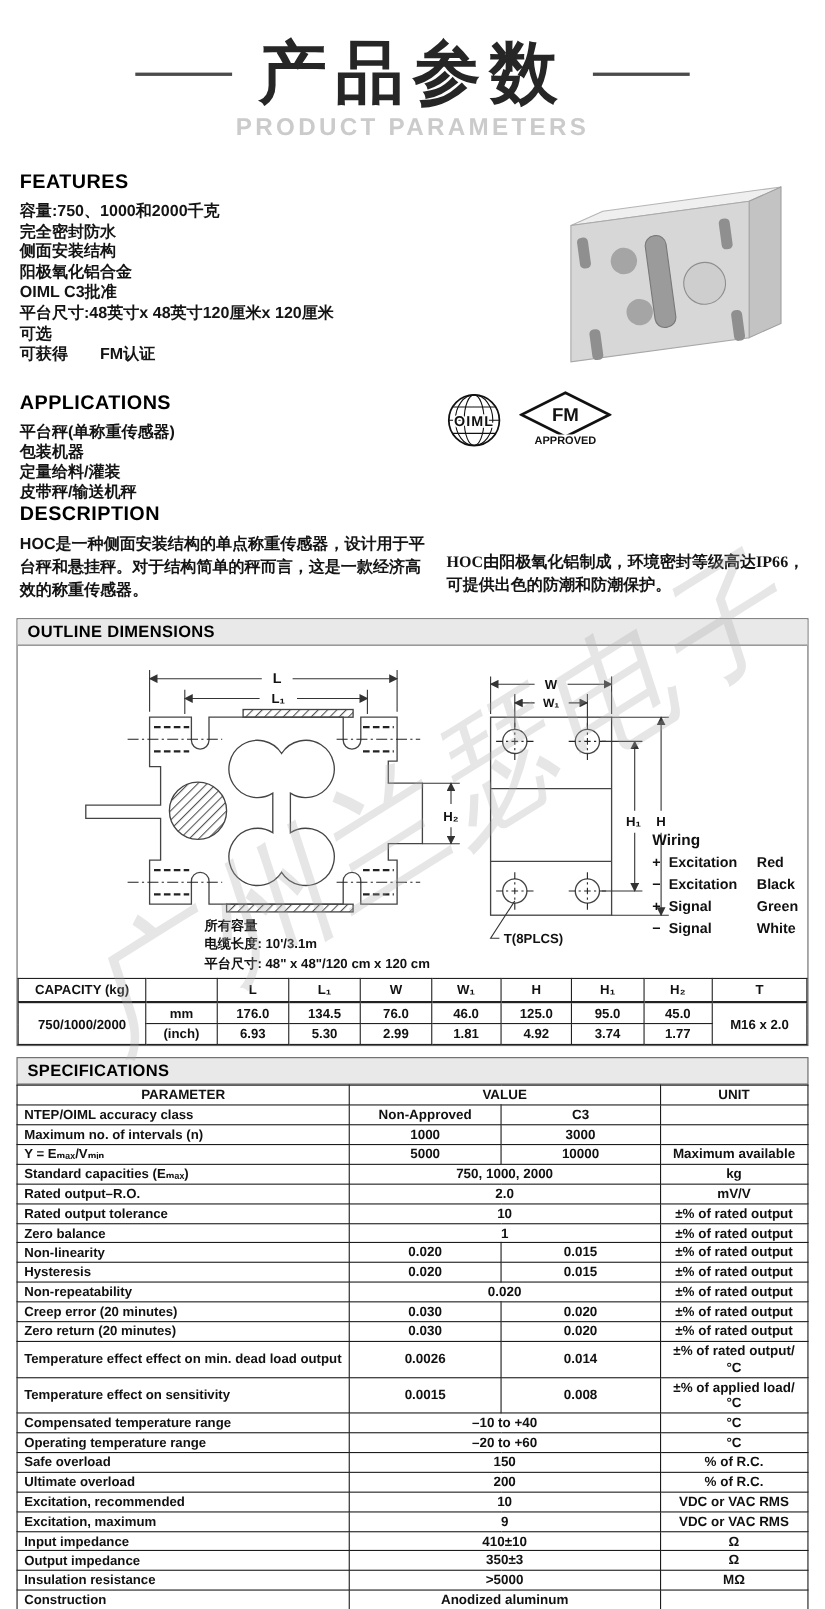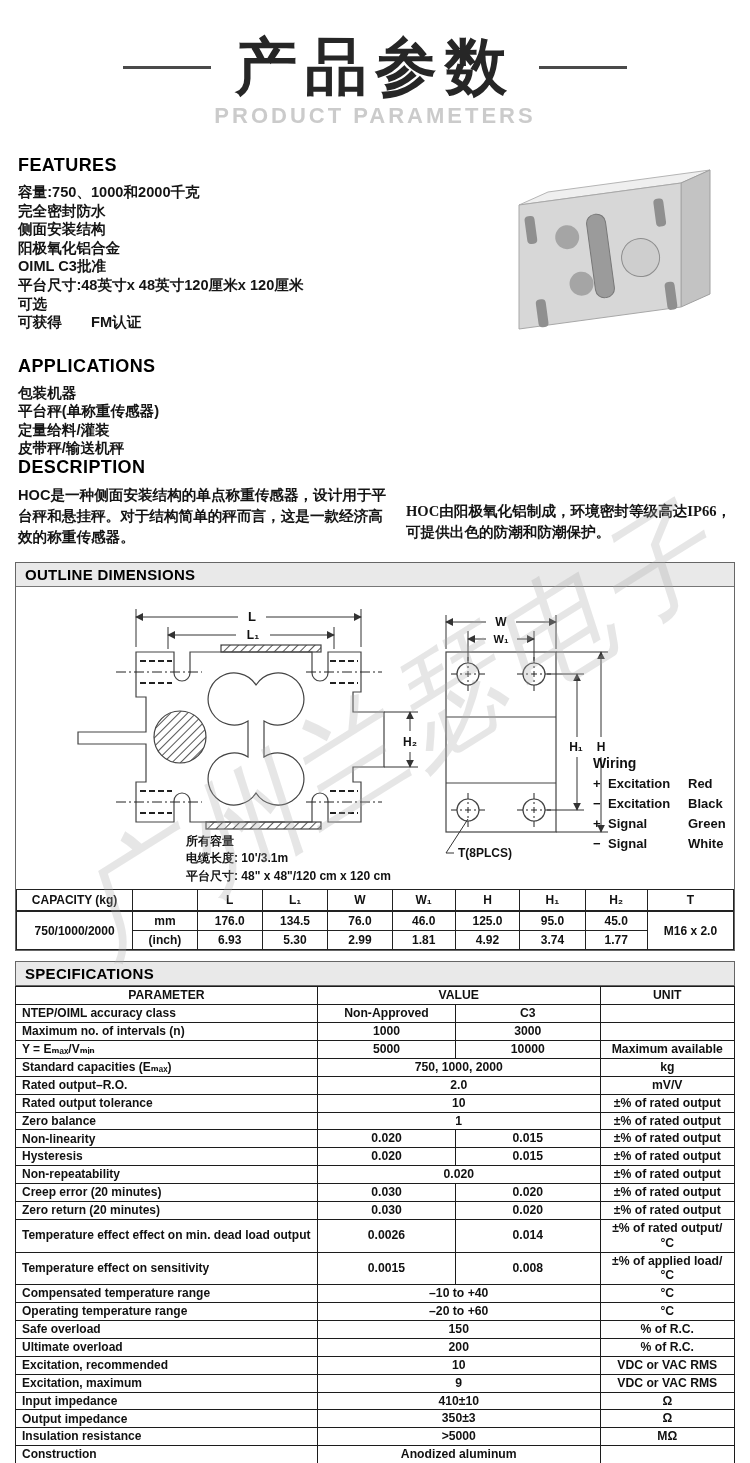--- a/index.html
+++ b/index.html
@@ -91,22 +91,22 @@
           <div class="txt-line">完全密封防水</div>
           <div class="txt-line">侧面安装结构</div>
           <div class="txt-line">阳极氧化铝合金</div>
           <div class="txt-line">OIML C3批准</div>
           <div class="txt-line">平台尺寸:48英寸x 48英寸120厘米x 120厘米</div>
           <div class="txt-line">可选</div>
           <div class="txt-line">可获得　　FM认证</div>
         </div>
       <div class="sec-h app-h">APPLICATIONS</div>
       <div>
+          <div class="txt-line">平台秤(单称重传感器)</div>
           <div class="txt-line">包装机器</div>
-          <div class="txt-line">平台秤(单称重传感器)</div>
           <div class="txt-line">定量给料/灌装</div>
           <div class="txt-line">皮带秤/输送机秤</div>
         </div>
     </div>
 
     <div class="right-col">
 
       <svg class="product-svg" width="258" height="212" viewBox="0 0 258 212">
         <polygon points="45,48 207,26 236,13 74,35" fill="#efefef" stroke="#b5b5b5" stroke-width="1"></polygon>
         <polygon points="207,26 236,13 236,137 207,150" fill="#c3c3c3" stroke="#9f9f9f" stroke-width="1"></polygon>
@@ -116,20 +116,37 @@
           <rect x="186" y="50" width="10" height="28" rx="4" fill="#8f8f8f"></rect>
           <rect x="56" y="134" width="10" height="28" rx="4" fill="#8f8f8f"></rect>
           <rect x="186" y="134" width="10" height="28" rx="4" fill="#8f8f8f"></rect>
           <rect x="117" y="57" width="19" height="84" rx="9" fill="#9b9b9b" stroke="#787878"></rect>
           <circle cx="166" cy="106" r="19" fill="#cecece" stroke="#8e8e8e"></circle>
           <circle cx="96" cy="76" r="12" fill="#a5a5a5"></circle>
           <circle cx="104" cy="124" r="12" fill="#a5a5a5"></circle>
         </g>
       </svg>
 
+      <div class="logos">
+        <svg width="54" height="54" viewBox="0 0 54 54">
+          <circle cx="27" cy="27" r="23" fill="none" stroke="#111" stroke-width="1.6"></circle>
+          <ellipse cx="27" cy="27" rx="9" ry="23" fill="none" stroke="#111" stroke-width="1"></ellipse>
+          <ellipse cx="27" cy="27" rx="17" ry="23" fill="none" stroke="#111" stroke-width="1"></ellipse>
+          <line x1="7.5" y1="15" x2="46.5" y2="15" stroke="#111" stroke-width="1"></line>
+          <line x1="4" y1="27" x2="50" y2="27" stroke="#111" stroke-width="1"></line>
+          <line x1="7.5" y1="39" x2="46.5" y2="39" stroke="#111" stroke-width="1"></line>
+          <text x="27" y="32" text-anchor="middle" font-size="13" font-weight="bold" font-family="Liberation Serif, DejaVu Serif, serif" fill="#111" stroke="#fff" stroke-width="3" paint-order="stroke" letter-spacing="1">OIML</text>
+        </svg>
+        <svg width="84" height="52" viewBox="0 0 84 52">
+          <polygon points="42,2 82,22 42,42 2,22" fill="#fff" stroke="#111" stroke-width="2.4"></polygon>
+          <text x="42" y="28" text-anchor="middle" font-size="17" font-weight="bold" fill="#111">FM</text>
+          <rect x="16" y="40" width="52" height="11" fill="#fff"></rect>
+          <text x="42" y="49" text-anchor="middle" font-size="10" font-weight="bold" fill="#111">APPROVED</text>
+        </svg>
+      </div>
     </div>
   </div>
 
   <div class="desc-sec">
     <div class="sec-h">DESCRIPTION</div>
     <div class="desc-cols">
       <p class="desc-p desc-left">HOC是一种侧面安装结构的单点称重传感器，设计用于平台秤和悬挂秤。对于结构简单的秤而言，这是一款经济高效的称重传感器。</p>
       <p class="desc-p desc-right">HOC由阳极氧化铝制成，环境密封等级高达IP66，可提供出色的防潮和防潮保护。</p>
     </div>
   </div>

